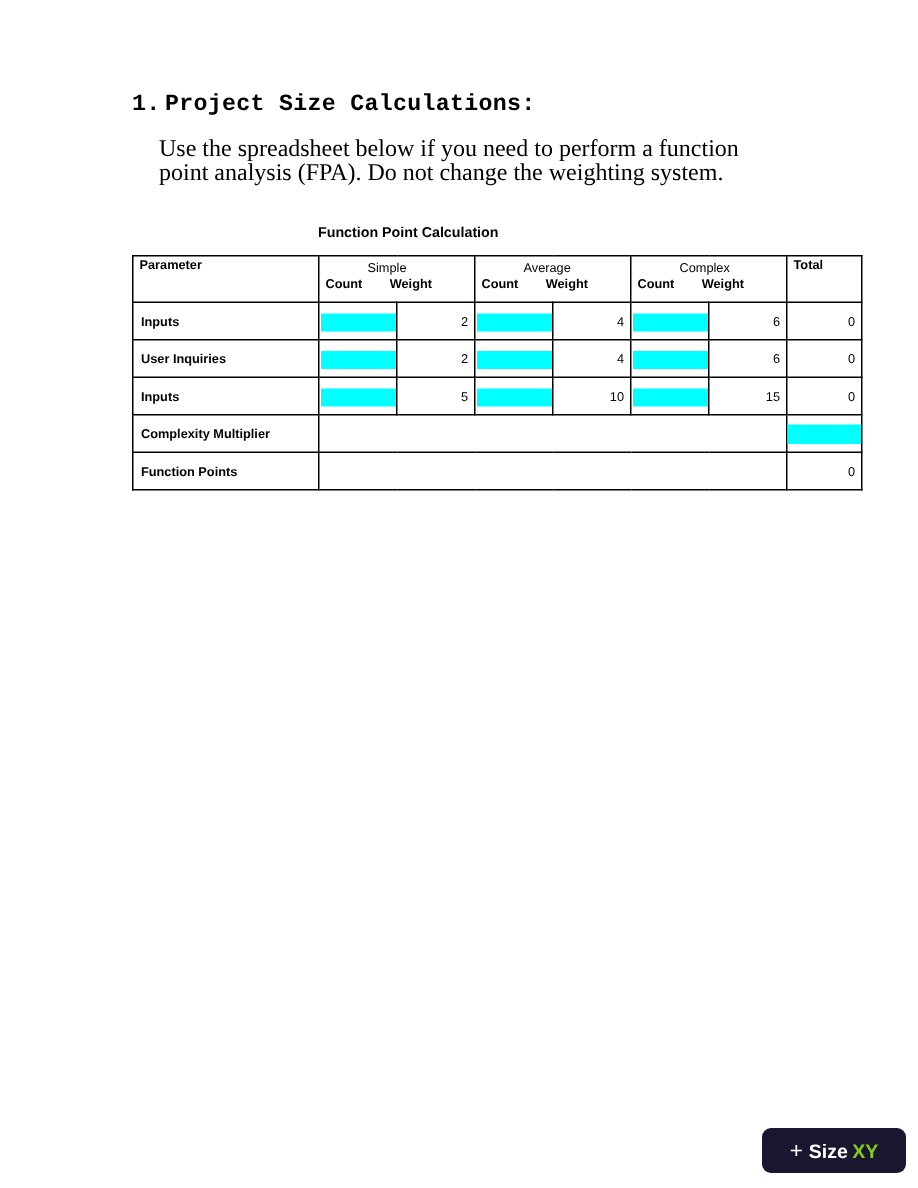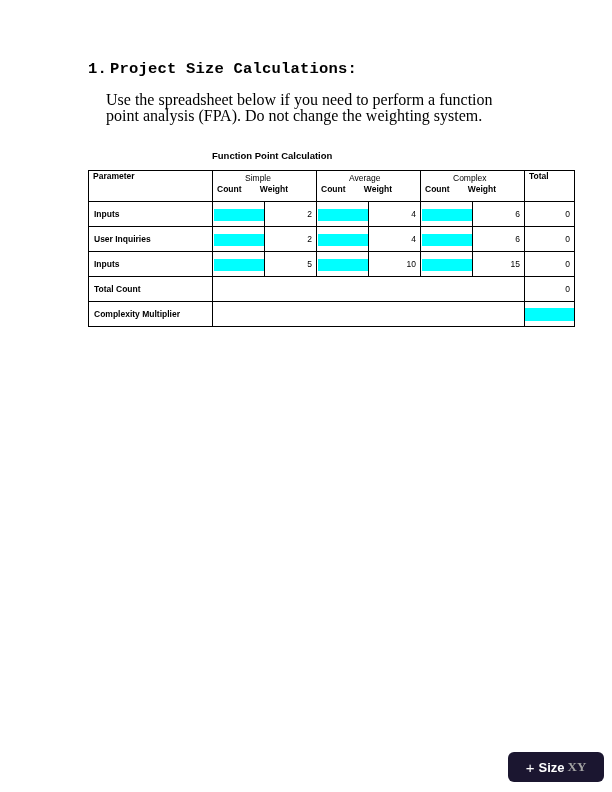--- a/index.html
+++ b/index.html
@@ -147,22 +147,21 @@
     justify-content: center;
     gap: 3px;
   }
   .watermark .plus {
     color: #ffffff;
     font-size: 15px;
     font-weight: normal;
     margin-right: 1px;
   }
   .watermark .xy {
-    color: #a3a3a3;
-    font-family: Liberation Serif, serif;
+    color: #84cc16;
   }
 </style>
 </head>
 <body>
 
 <div class="page">
 
   <div class="heading">
     <span class="num">1.</span><span>Project Size Calculations:</span>
   </div>
@@ -249,34 +248,34 @@
           </td>
         <td class="num-cell">10</td>
         <td class="count-cell">
             <span class="fill"></span>
           </td>
         <td class="num-cell">15</td>
         <td class="total-cell">0</td>
       </tr>
 
 
-      <tr>
-        <td class="param-cell">Total Count</td>
-        <td class="blank" colspan="6"></td>
-        <td class="total-cell">0</td>
-      </tr>
 
       <tr>
         <td class="param-cell">Complexity Multiplier</td>
         <td class="blank" colspan="6"></td>
         <td class="count-cell">
             <span class="wide-fill"></span>
           </td>
       </tr>
 
+      <tr>
+        <td class="param-cell">Function Points</td>
+        <td class="blank" colspan="6"></td>
+        <td class="total-cell">0</td>
+      </tr>
     </tbody>
   </table>
 
   <div class="watermark">
     <span class="plus">+</span>
       <span>Size</span>
       <span class="xy">XY</span>
   </div>
 
 </div>

